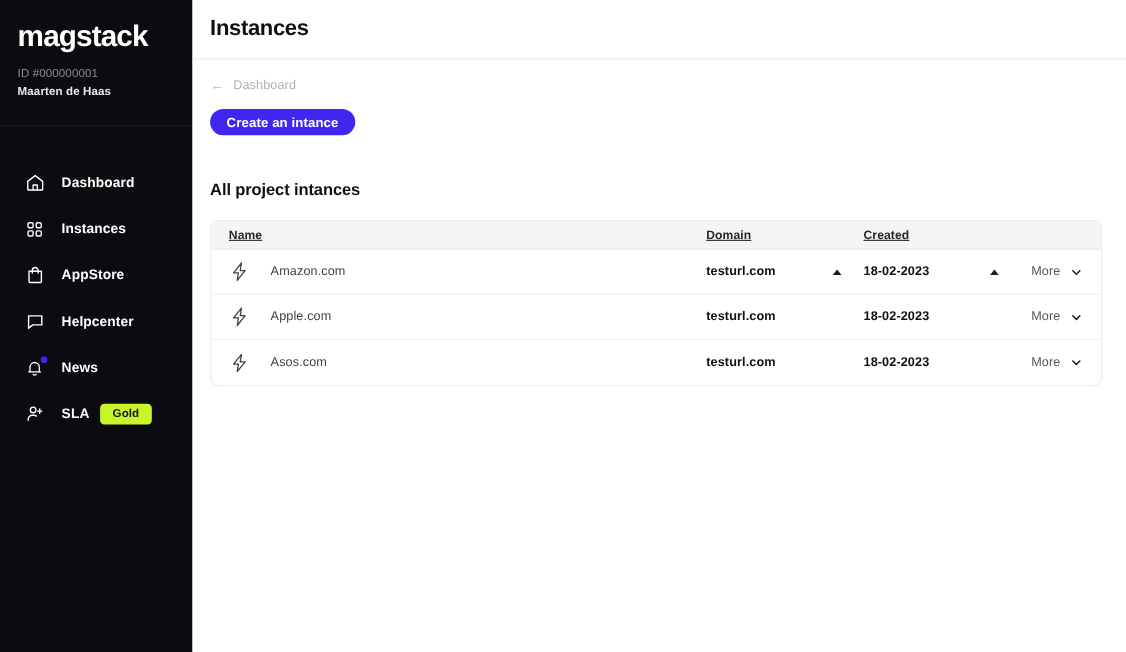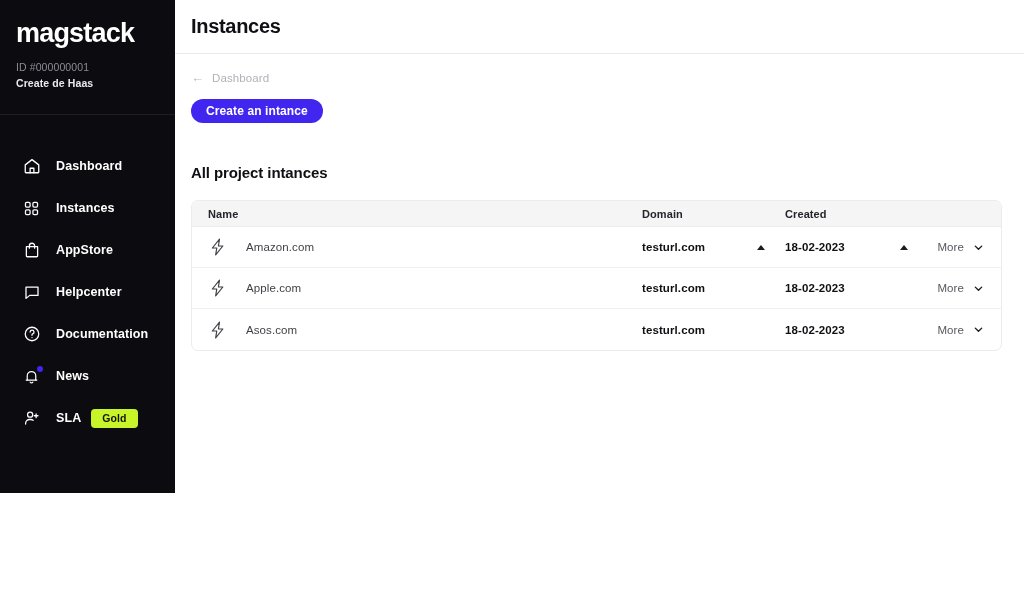--- a/index.html
+++ b/index.html
@@ -15,21 +15,21 @@
 
   .app {
     display: flex;
     width: 1024px;
     height: 593px;
   }
 
   
   .sidebar {
     width: 175px;
-    height: 493px;
+    height: 593px;
     background: #0c0c10;
     flex: 0 0 175px;
     display: flex;
     flex-direction: column;
   }
 
   .brand-block {
     padding: 14px 16px 16px 16px;
     border-bottom: 1px solid #1e1e24;
     height: 115px;
@@ -221,20 +221,21 @@
   .c-name   { flex: 0 0 450px; display: flex; align-items: center; padding-left: 16px; }
   .c-domain { flex: 0 0 143px; display: flex; align-items: center; }
   .c-created{ flex: 0 0 143px; display: flex; align-items: center; }
   .c-more   { flex: 1 1 auto;  display: flex; align-items: center; justify-content: flex-end; padding-right: 17px; }
 
   .th {
     font-size: 11px;
     font-weight: bold;
     color: #25252b;
     letter-spacing: 0.1px;
+    text-decoration: underline;
   }
 
   .bolt-icon {
     width: 20px;
     height: 20px;
     flex: 0 0 20px;
     color: #3f3f46;
   }
   .bolt-icon svg { display: block; }
 
@@ -290,21 +291,21 @@
 </head>
 <body>
 
 <div class="app">
 
   <aside class="sidebar">
 
     <div class="brand-block">
       <div class="logo">magstack</div>
       <div class="account-id">ID #000000001</div>
-      <div class="account-name">Create de Haas</div>
+      <div class="account-name">Maarten de Haas</div>
     </div>
 
     <nav class="nav">
 
       <div class="nav-item">
         <span class="nav-icon">
           <svg width="18" height="18" viewBox="0 0 24 24" fill="none" stroke="currentColor" stroke-width="1.7" stroke-linecap="round" stroke-linejoin="round">
             <path d="M3 10.5 12 3.5l9 7V20a1 1 0 0 1-1 1H4a1 1 0 0 1-1-1z"></path>
             <path d="M9.5 21v-6h5v6"></path>
           </svg>
@@ -336,30 +337,20 @@
 
       <div class="nav-item">
         <span class="nav-icon">
           <svg width="18" height="18" viewBox="0 0 24 24" fill="none" stroke="currentColor" stroke-width="1.7" stroke-linecap="round" stroke-linejoin="round">
             <path d="M4 5.5h16v11H9l-5 4z"></path>
           </svg>
         </span>
         <span class="nav-label">Helpcenter</span>
       </div>
 
-      <div class="nav-item">
-        <span class="nav-icon">
-          <svg width="18" height="18" viewBox="0 0 24 24" fill="none" stroke="currentColor" stroke-width="1.7" stroke-linecap="round" stroke-linejoin="round">
-            <circle cx="12" cy="12" r="9"></circle>
-            <path d="M9.5 9.4a2.6 2.6 0 1 1 3.4 2.5c-.6.2-.9.8-.9 1.4v.5"></path>
-            <circle cx="12" cy="16.8" r="0.9" fill="currentColor" stroke="none"></circle>
-          </svg>
-        </span>
-        <span class="nav-label">Documentation</span>
-      </div>
 
       <div class="nav-item">
         <span class="nav-icon">
           <svg width="17" height="17" viewBox="0 0 24 24" fill="none" stroke="currentColor" stroke-width="1.7" stroke-linecap="round" stroke-linejoin="round">
             <path d="M6 17V11a6 6 0 0 1 12 0v6"></path>
             <path d="M4.5 17h15"></path>
             <path d="M10.2 20a2 2 0 0 0 3.6 0"></path>
           </svg>
           <span class="notif-dot"></span>
         </span>

